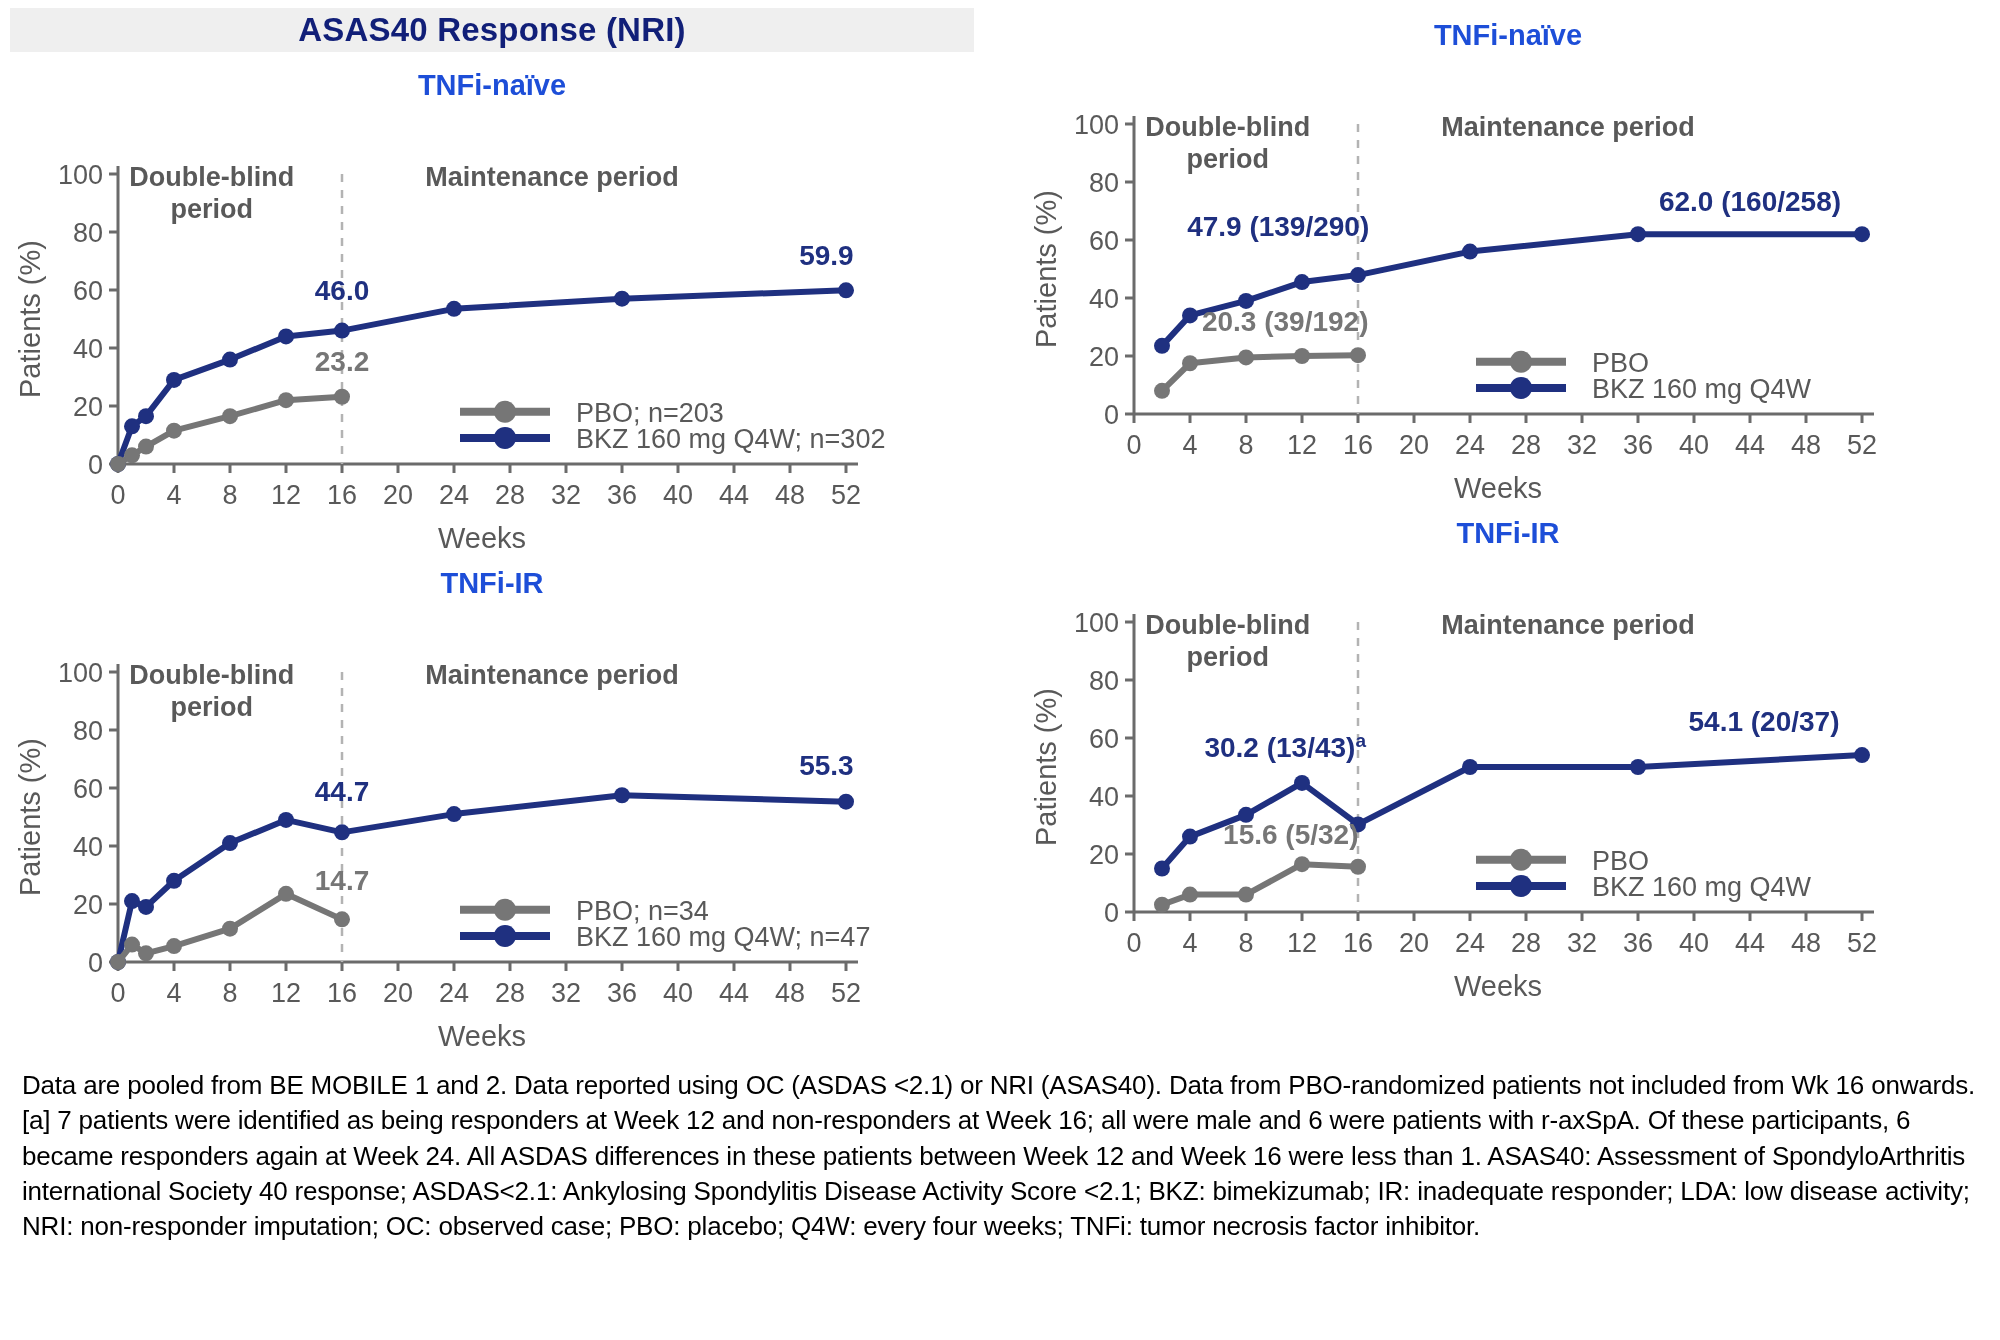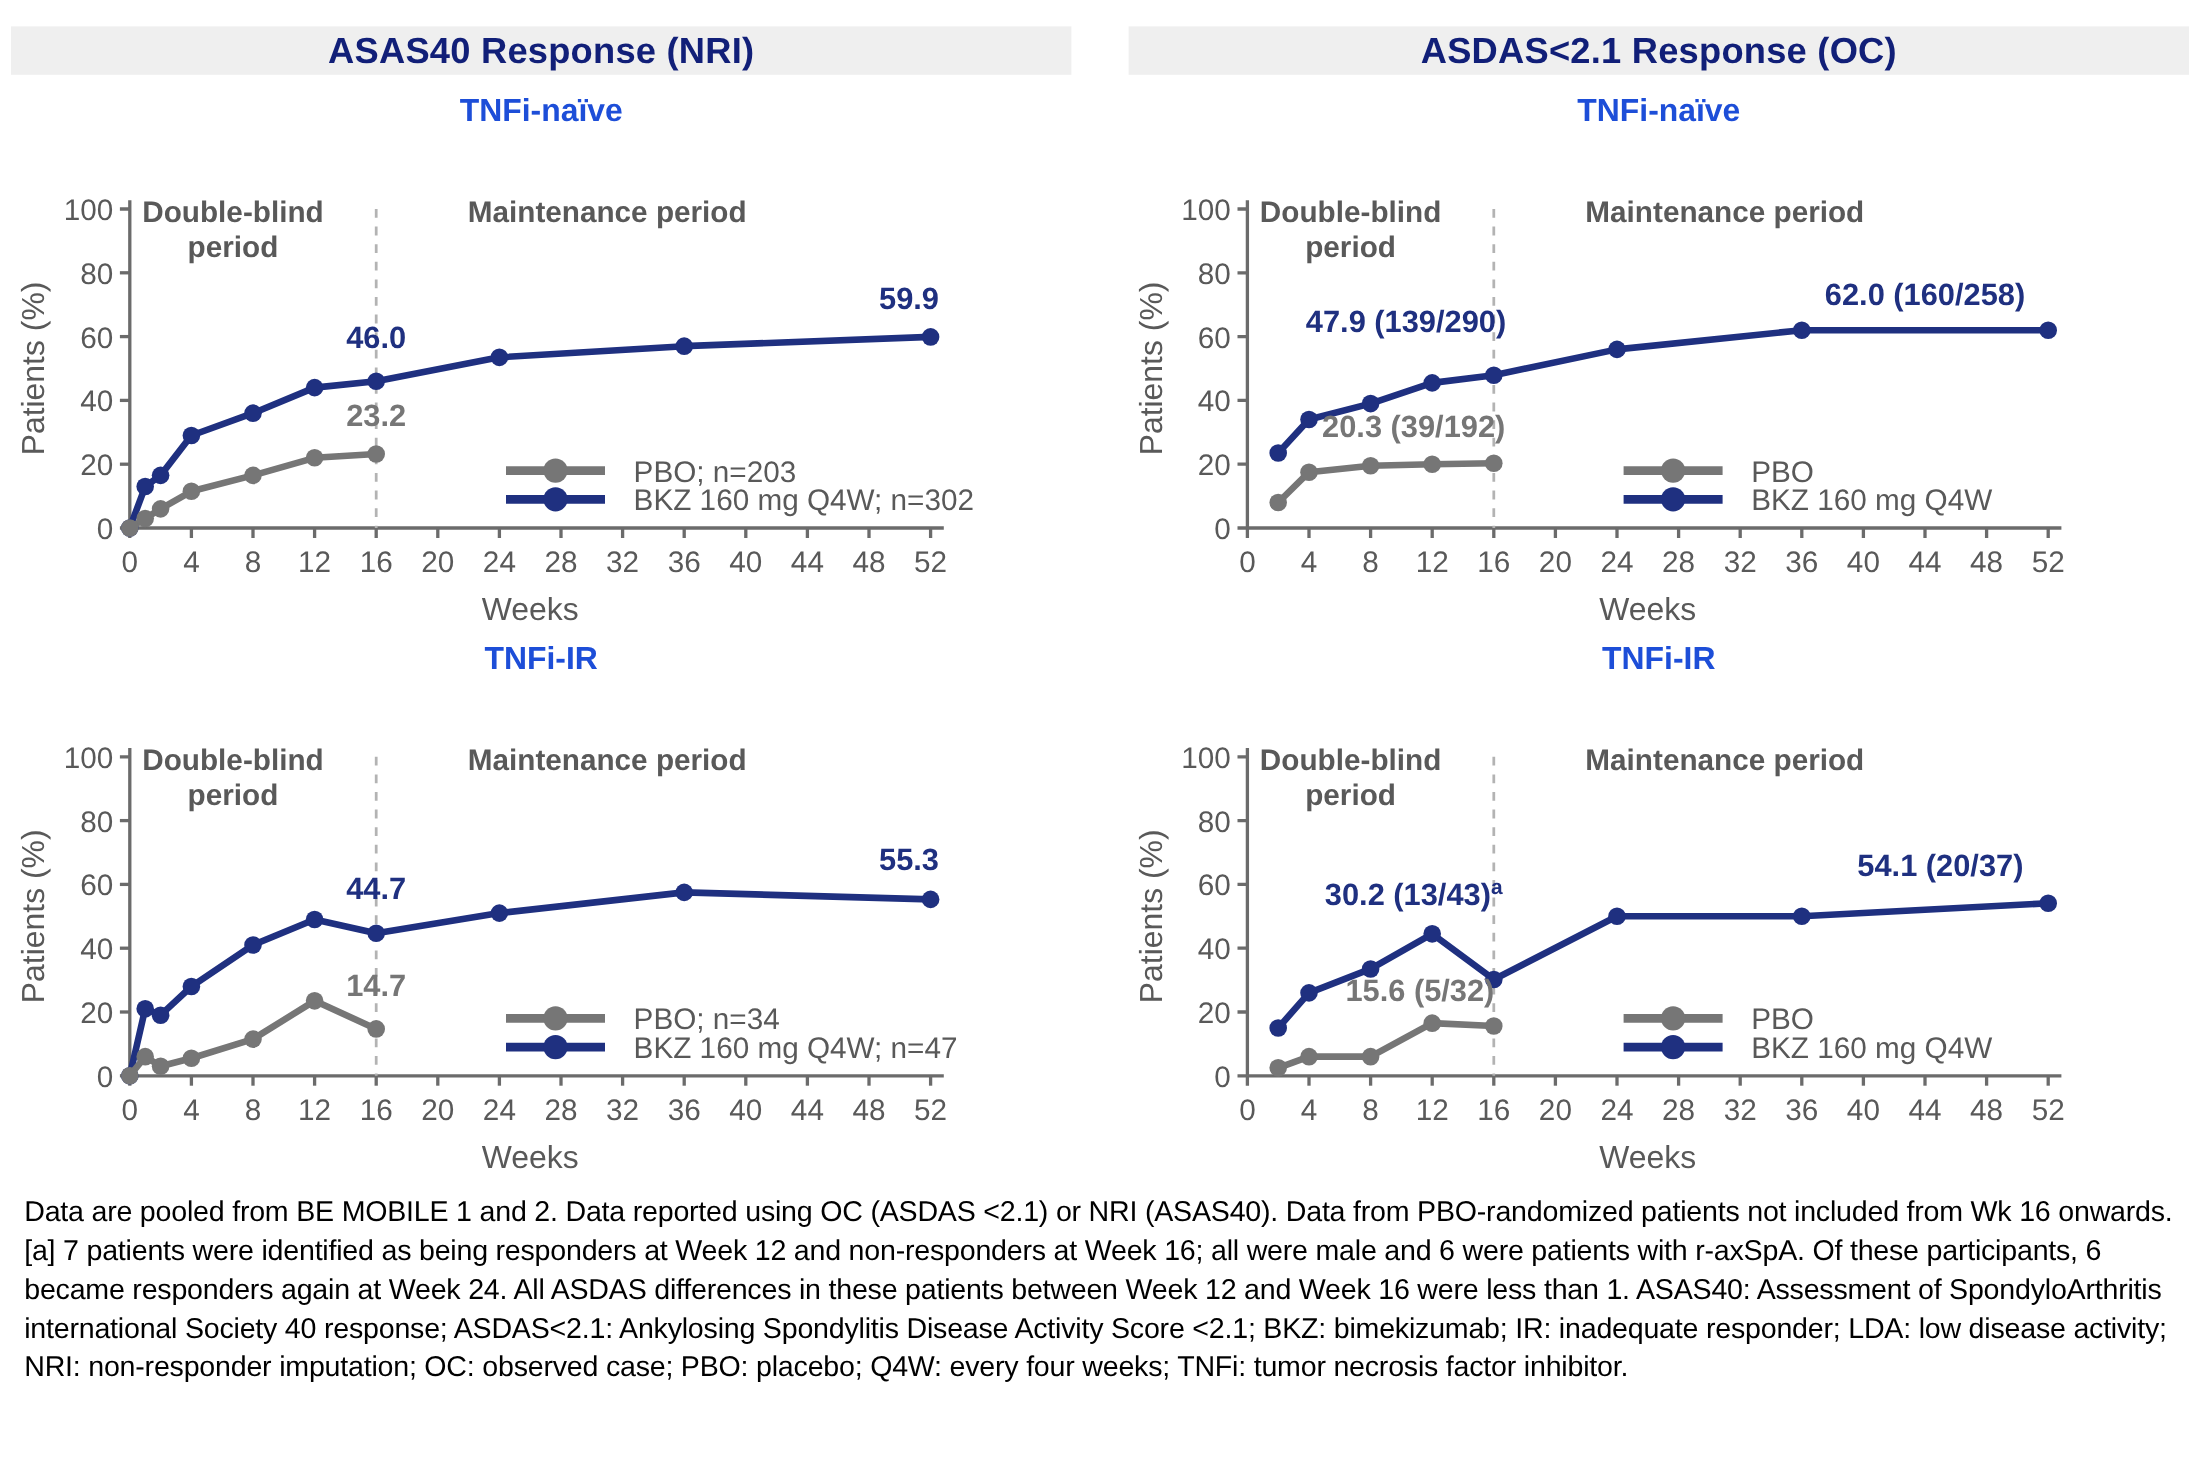--- a/index.html
+++ b/index.html
@@ -1,17 +1,17 @@
 <!DOCTYPE html>
 <html><head>
 <meta charset="utf-8">
 <style>
   html,body{margin:0;padding:0;background:#ffffff;}
   body{width:2000px;height:1340px;font-family:"Liberation Sans",sans-serif;-webkit-font-smoothing:antialiased;}
-  .page{width:2000px;height:1340px;box-sizing:border-box;padding-top:24px;background:#fff;border-radius:25px;}
+  .page{width:2000px;height:1340px;box-sizing:border-box;padding-top:8px;background:#fff;border-radius:25px;}
   .grid{display:grid;grid-template-columns:964px 964px;column-gap:52px;padding:0 10px;}
   .col{display:flex;flex-direction:column;}
   .header-bar{height:44px;background:#efefef;display:flex;align-items:center;justify-content:center;margin-bottom:6px;}
   .header-bar span{font-size:33px;font-weight:bold;color:#111f78;letter-spacing:0.2px;}
   .chart-block{display:flex;flex-direction:column;}
   .chart-subtitle{height:44px;display:flex;align-items:flex-end;justify-content:center;
       font-size:29px;font-weight:bold;color:#1d4ed8;padding-bottom:2px;}
   .chart-host{width:964px;height:452px;}
   .footnote{margin:14px 20px 0 22px;font-size:26px;line-height:1.36;color:#000;letter-spacing:-0.2px;}
 </style>
@@ -183,23 +183,20 @@
               <circle cx="276" cy="291.85" r="8" fill="#767676"></circle>
               <circle cx="332" cy="317.37" r="8" fill="#767676"></circle>
               <text x="332" y="199.05" text-anchor="middle" font-size="28" font-weight="bold" fill="#1f3080">44.7</text>
               <text x="332" y="287.5" text-anchor="middle" font-size="28" font-weight="bold" fill="#767676">14.7</text>
               <text x="816.4" y="172.95000000000002" text-anchor="middle" font-size="28" font-weight="bold" fill="#1f3080">55.3</text>
             </svg></div>
       </div>
     </div>
 
     <div class="col">
-      <div class="header-bar">
-        <span>ASDAS&lt;2.1 Response (OC)</span>
-      </div>
       <div class="chart-block">
         <div class="chart-subtitle">TNFi-naïve</div>
         <div class="chart-host"><svg viewBox="0 0 964 452" width="964" height="452">
               <line x1="108" y1="62" x2="108" y2="360" stroke="#6b6b6b" stroke-width="3"></line>
               <line x1="108" y1="360" x2="848" y2="360" stroke="#6b6b6b" stroke-width="3"></line>
               <line x1="99" y1="360" x2="108" y2="360" stroke="#6b6b6b" stroke-width="3"></line>
               <text x="93" y="370" text-anchor="end" font-size="27" fill="#595959">0</text>
               <line x1="99" y1="302" x2="108" y2="302" stroke="#6b6b6b" stroke-width="3"></line>
               <text x="93" y="312" text-anchor="end" font-size="27" fill="#595959">20</text>
               <line x1="99" y1="244" x2="108" y2="244" stroke="#6b6b6b" stroke-width="3"></line>

